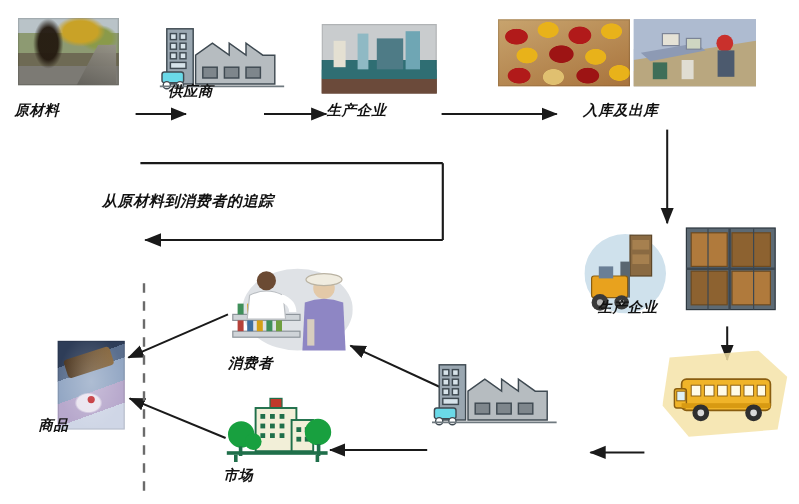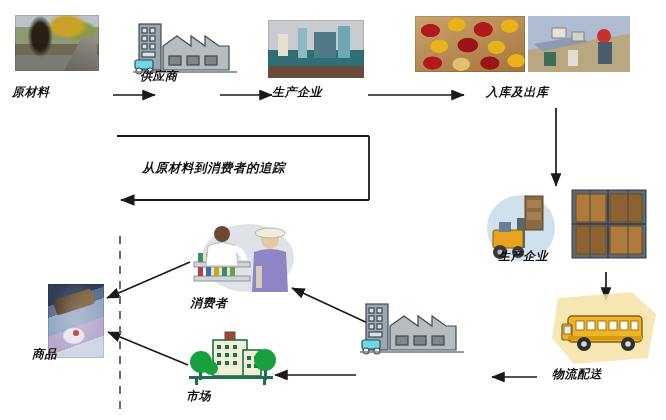--- a/index.html
+++ b/index.html
@@ -202,21 +202,21 @@
         <rect x="44" y="16" width="12" height="9" fill="#cfd6c2" stroke="#7c8496"></rect>
         <circle cx="76" cy="20" r="7" fill="#c9302c"></circle>
         <rect x="70" y="26" width="14" height="22" fill="#4c5a6e"></rect>
         <rect x="16" y="36" width="12" height="14" fill="#3f6e58"></rect>
         <rect x="40" y="34" width="10" height="16" fill="#e0ddd2"></rect>
       </svg>
     </div>
   </div>
   <div class="lbl" style="left:486px;top:84px;width:110px;">入库及出库</div>
 
-  <div class="lbl" style="left:85px;top:160px;width:200px;text-align:right;font-size:12.5px;">从原材料到消费者的追踪</div>
+  <div class="lbl" style="left:85px;top:160px;width:200px;text-align:left;font-size:12.5px;">从原材料到消费者的追踪</div>
 
   <div class="node" style="left:487px;top:188px;">
     <svg width="70" height="78" viewBox="0 0 70 78">
       <ellipse cx="34" cy="40" rx="34" ry="33" fill="#cfe1ec"></ellipse>
       <rect x="38" y="8" width="18" height="34" fill="#8a6a42" stroke="#5d4628"></rect>
       <rect x="40" y="12" width="14" height="8" fill="#a6804f"></rect>
       <rect x="40" y="24" width="14" height="8" fill="#a6804f"></rect>
       <rect x="30" y="30" width="8" height="30" fill="#5a6670"></rect>
       <rect x="6" y="42" width="30" height="18" rx="2" fill="#e8a21e" stroke="#8a5e10"></rect>
       <rect x="12" y="34" width="12" height="10" fill="#6a7f96"></rect>
@@ -257,21 +257,20 @@
         <rect x="68" y="29" width="8" height="9"></rect>
         <rect x="79" y="29" width="7" height="9"></rect>
       </g>
       <rect x="16" y="44" width="74" height="4" fill="#d89a12"></rect>
       <circle cx="32" cy="52" r="7" fill="#2f2f2f"></circle>
       <circle cx="76" cy="52" r="7" fill="#2f2f2f"></circle>
       <circle cx="32" cy="52" r="2.8" fill="#d9d9d9"></circle>
       <circle cx="76" cy="52" r="2.8" fill="#d9d9d9"></circle>
     </svg>
   </div>
-  <div class="lbl" style="left:552px;top:366px;width:106px;">物流配送</div>
 
   <div class="node" style="left:360px;top:302px;">
     <svg width="104" height="60" viewBox="0 0 104 60">
       <g stroke="#3f4a52" stroke-width="1.2">
         <rect x="6" y="2" width="22" height="46" fill="#9aa7b1"></rect>
         <rect x="9" y="6" width="5" height="5" fill="#d7e3ea"></rect>
         <rect x="17" y="6" width="5" height="5" fill="#d7e3ea"></rect>
         <rect x="9" y="14" width="5" height="5" fill="#d7e3ea"></rect>
         <rect x="17" y="14" width="5" height="5" fill="#d7e3ea"></rect>
         <rect x="9" y="22" width="5" height="5" fill="#d7e3ea"></rect>

